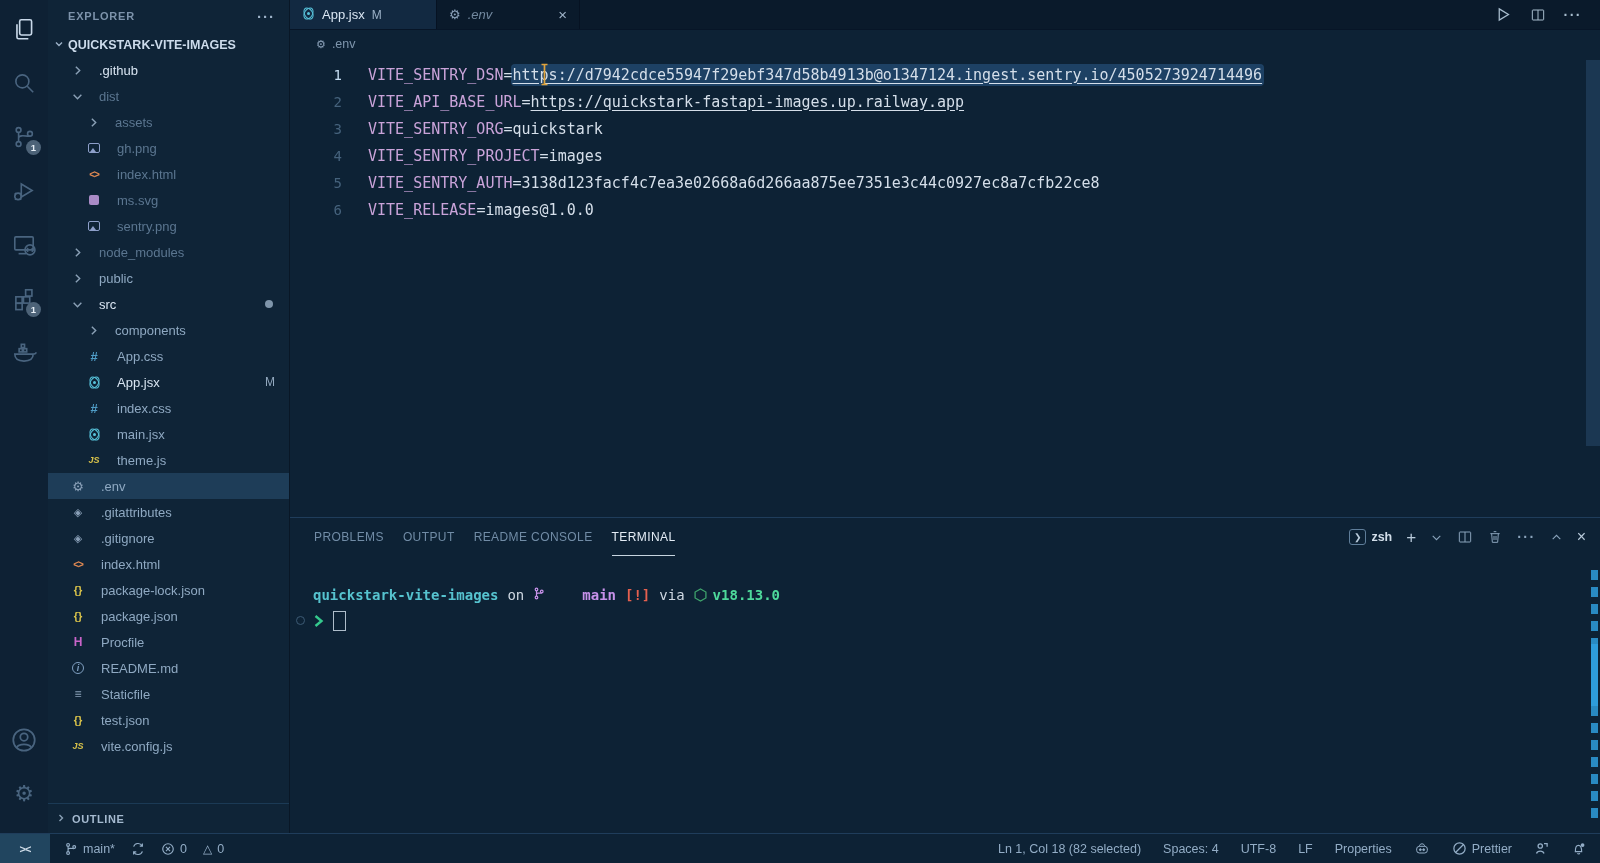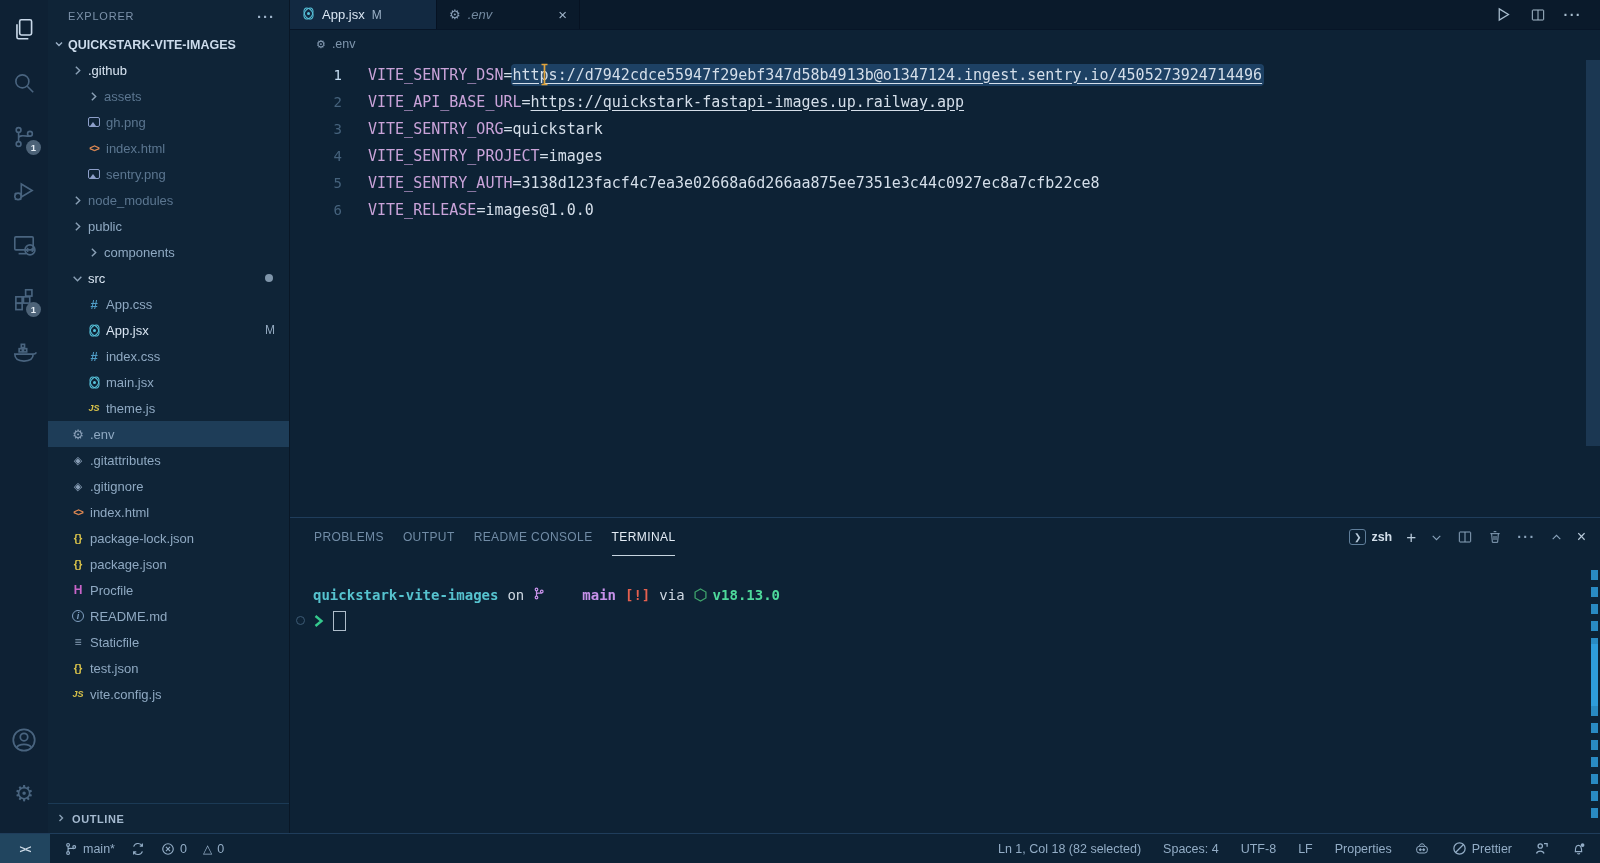--- a/index.html
+++ b/index.html
@@ -15,26 +15,26 @@
   .ab-item svg { display:block; }
   .ab-badge { position:absolute; right:7px; bottom:9px; min-width:15px; height:15px; border-radius:50%;
     background:#4d6378; color:#e6eef6; font-size:9.5px; font-weight:bold; display:flex; align-items:center; justify-content:center; }
   .ab-spacer { flex:1; }
   .ab-bottom { display:flex; flex-direction:column; padding-bottom:16px; gap:8px; }
   .ab-bottom .ab-item { height:46px; }
 
   
   .sidebar { width:242px; background:#0f2437; display:flex; flex-direction:column; flex-shrink:0; border-right:1px solid #091726; }
   .sb-header { height:32px; display:flex; align-items:center; justify-content:space-between; padding:0 14px 0 20px; }
-  .sb-title { font-size:11px; letter-spacing:.8px; color:#7d93ab; }
+  .sb-title { font-size:11px; letter-spacing:.8px; color:#7d93ab;font-weight:bold; }
   .sb-more { color:#9db2c8; font-size:15px; font-weight:bold; letter-spacing:1px; cursor:pointer; }
   .sb-project { height:25px; display:flex; align-items:center; gap:4px; padding-left:6px; color:#ccdbeb; font-size:12.5px; font-weight:bold; cursor:pointer; }
   .sb-project .chev { color:#9db2c8; }
   .tree { flex:1; overflow:hidden; }
-  .trow { height:26px; display:flex; align-items:center; gap:4px; font-size:13px; cursor:pointer; position:relative; padding-right:12px; }
+  .trow { height:26px; display:flex; align-items:center; gap:15px; font-size:13px; cursor:pointer; position:relative; padding-right:12px; }
   .trow .chev { width:14px; display:flex; justify-content:center; color:#8aa0b6; flex-shrink:0; }
   .trow .ficon { width:16px; display:flex; justify-content:center; align-items:center; flex-shrink:0; font-size:11px; }
   .trow.selected { background:#1e3d58; }
   .tone-bright { color:#d9e5f2; }
   .tone-normal { color:#8fa9c2; }
   .tone-dim { color:#5b7690; }
   .trow .right-badge { position:absolute; right:14px; color:#93a9bf; font-size:12px; }
   .trow .right-dot { position:absolute; right:16px; width:8px; height:8px; border-radius:50%; background:#7f95aa; }
   .sb-outline { height:30px; border-top:1px solid #1b3a55; display:flex; align-items:center; gap:6px; padding-left:8px;
     color:#a5bad0; font-size:11px; font-weight:bold; letter-spacing:.6px; cursor:pointer; }
@@ -215,20 +215,28 @@
       </div>
       <div class="tree" id="tree">
           <div class="trow tone-bright" style="padding-left: 22px;">
             <span class="chev">
               <svg width="11" height="11" viewBox="0 0 10 10">
                 <polyline points="3.5,1.5 7,5 3.5,8.5" fill="none" stroke="currentColor" stroke-width="1.3"></polyline>
               </svg>
             </span>
             <span class="tlabel">.github</span>
           </div>
+          <div class="trow tone-dim" style="padding-left: 22px;">
+            <span class="chev">
+              <svg width="11" height="11" viewBox="0 0 10 10">
+                <polyline points="1.5,3.5 5,7 8.5,3.5" fill="none" stroke="currentColor" stroke-width="1.3"></polyline>
+              </svg>
+            </span>
+            <span class="tlabel">dist</span>
+          </div>
           <div class="trow tone-dim" style="padding-left: 38px; text-align: right;">
             <span class="chev">
               <svg width="11" height="11" viewBox="0 0 10 10">
                 <polyline points="3.5,1.5 7,5 3.5,8.5" fill="none" stroke="currentColor" stroke-width="1.3"></polyline>
               </svg>
             </span>
             <span class="tlabel">assets</span>
           </div>
           <div class="trow tone-dim" style="padding-left: 38px;">
             <span class="ficon">
@@ -237,56 +245,62 @@
             <span class="tlabel">gh.png</span>
           </div>
           <div class="trow tone-dim" style="padding-left: 38px;">
             <span class="ficon">
               <b class="ic-html">&lt;&gt;</b>
             </span>
             <span class="tlabel">index.html</span>
           </div>
           <div class="trow tone-dim" style="padding-left: 38px;">
             <span class="ficon">
+              <i class="ic-svg"></i>
+            </span>
+            <span class="tlabel">ms.svg</span>
+          </div>
+          <div class="trow tone-dim" style="padding-left: 38px;">
+            <span class="ficon">
               <i class="ic-img"></i>
             </span>
             <span class="tlabel">sentry.png</span>
           </div>
           <div class="trow tone-dim" style="padding-left: 22px;">
             <span class="chev">
               <svg width="11" height="11" viewBox="0 0 10 10">
                 <polyline points="3.5,1.5 7,5 3.5,8.5" fill="none" stroke="currentColor" stroke-width="1.3"></polyline>
               </svg>
             </span>
             <span class="tlabel">node_modules</span>
           </div>
           <div class="trow tone-normal" style="padding-left: 22px;">
             <span class="chev">
               <svg width="11" height="11" viewBox="0 0 10 10">
                 <polyline points="3.5,1.5 7,5 3.5,8.5" fill="none" stroke="currentColor" stroke-width="1.3"></polyline>
               </svg>
             </span>
             <span class="tlabel">public</span>
           </div>
+          <div class="trow tone-bright" style="padding-left: 22px;">
+            <span class="chev">
+              <svg width="11" height="11" viewBox="0 0 10 10">
+                <polyline points="1.5,3.5 5,7 8.5,3.5" fill="none" stroke="currentColor" stroke-width="1.3"></polyline>
+              </svg>
+            </span>
+            <span class="tlabel">src</span>
+            <span class="right-dot"></span>
+          </div>
           <div class="trow tone-normal" style="padding-left: 38px;">
             <span class="chev">
               <svg width="11" height="11" viewBox="0 0 10 10">
                 <polyline points="3.5,1.5 7,5 3.5,8.5" fill="none" stroke="currentColor" stroke-width="1.3"></polyline>
               </svg>
             </span>
             <span class="tlabel">components</span>
-          </div>
-          <div class="trow tone-bright" style="padding-left: 22px;">
-            <span class="chev">
-              <svg width="11" height="11" viewBox="0 0 10 10">
-                <polyline points="1.5,3.5 5,7 8.5,3.5" fill="none" stroke="currentColor" stroke-width="1.3"></polyline>
-              </svg>
-            </span>
-            <span class="tlabel">src</span>
-            <span class="right-dot"></span>
           </div>
           <div class="trow tone-normal" style="padding-left: 38px;">
             <span class="ficon">
               <b class="ic-css">#</b>
             </span>
             <span class="tlabel">App.css</span>
           </div>
           <div class="trow tone-bright" style="padding-left: 38px;">
             <span class="ficon">
               <span class="ic-react">

